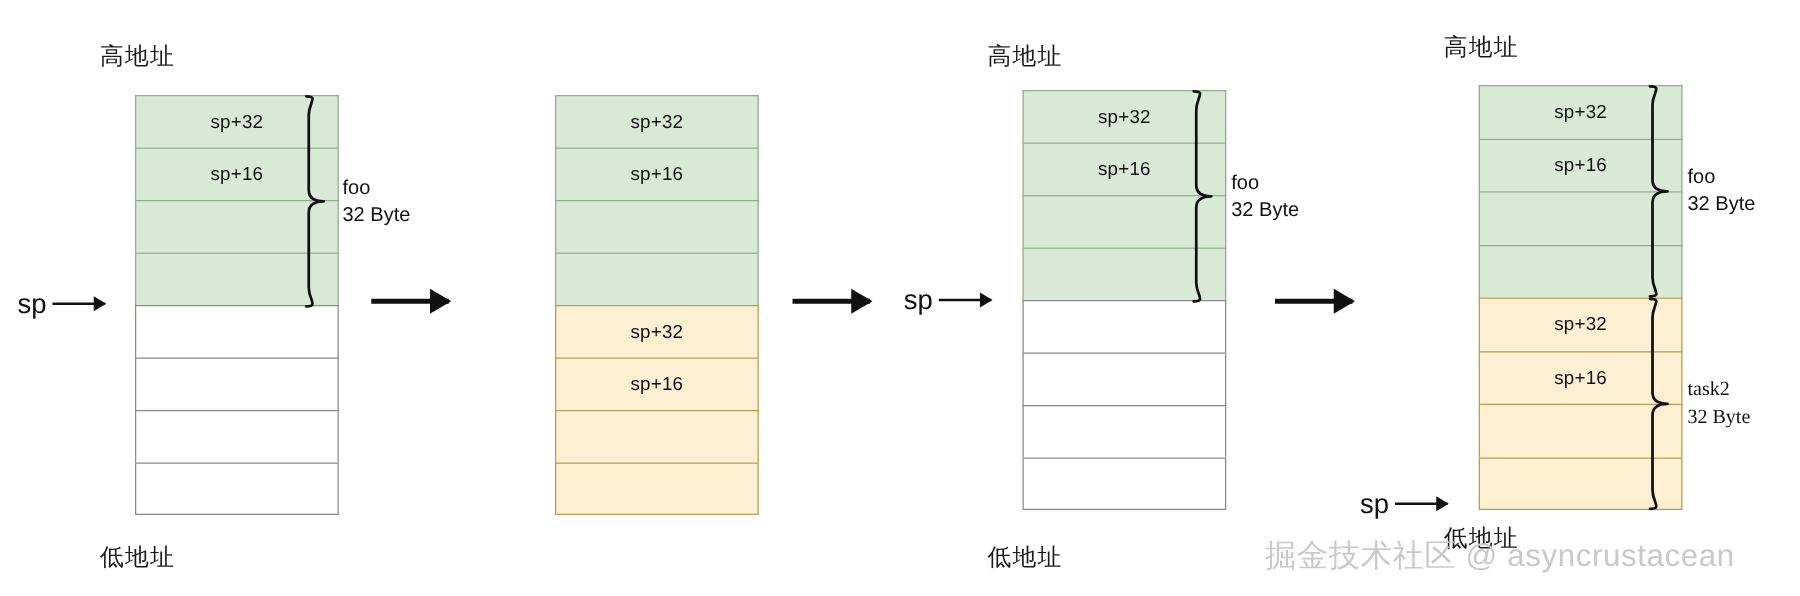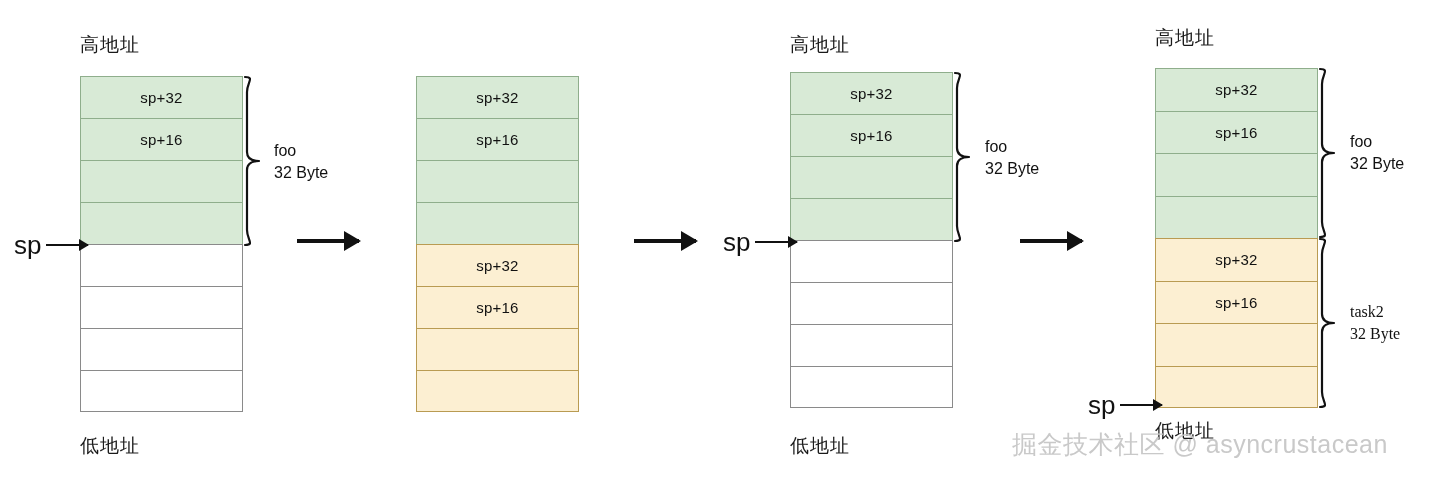--- a/index.html
+++ b/index.html
@@ -18,20 +18,21 @@
     color:#1a1a1a;
     white-space:nowrap;
     letter-spacing:1px;
   }
 
   .stack{
     position:absolute;
     box-sizing:border-box;
     display:flex;
     flex-direction:column;
+    margin-left:28px;
   }
   .cell{
     box-sizing:border-box;
     display:flex;
     align-items:center;
     justify-content:center;
     font-size:15px;
     color:#111111;
     border:1px solid #9a9a9a;
     border-bottom-width:0;
@@ -42,21 +43,21 @@
   .cell.orange{background:#fcefd2;border-color:#b99b52;}
   .cell.empty{background:#ffffff;border-color:#8a8a8a;}
 
   
   .sp-pointer{
     position:absolute;
     display:flex;
     align-items:center;
     white-space:nowrap;
   }
-  .sp-text{font-size:26px;color:#111;line-height:1;}
+  .sp-text{font-size:22px;color:#111;line-height:1;}
   .sp-arrow{position:relative;width:42px;height:2px;background:#111;margin-left:5px;}
   .sp-arrow:after{
     content:"";position:absolute;right:-1px;top:-5px;
     width:0;height:0;
     border-left:10px solid #111;
     border-top:6px solid transparent;
     border-bottom:6px solid transparent;
   }
 
   

